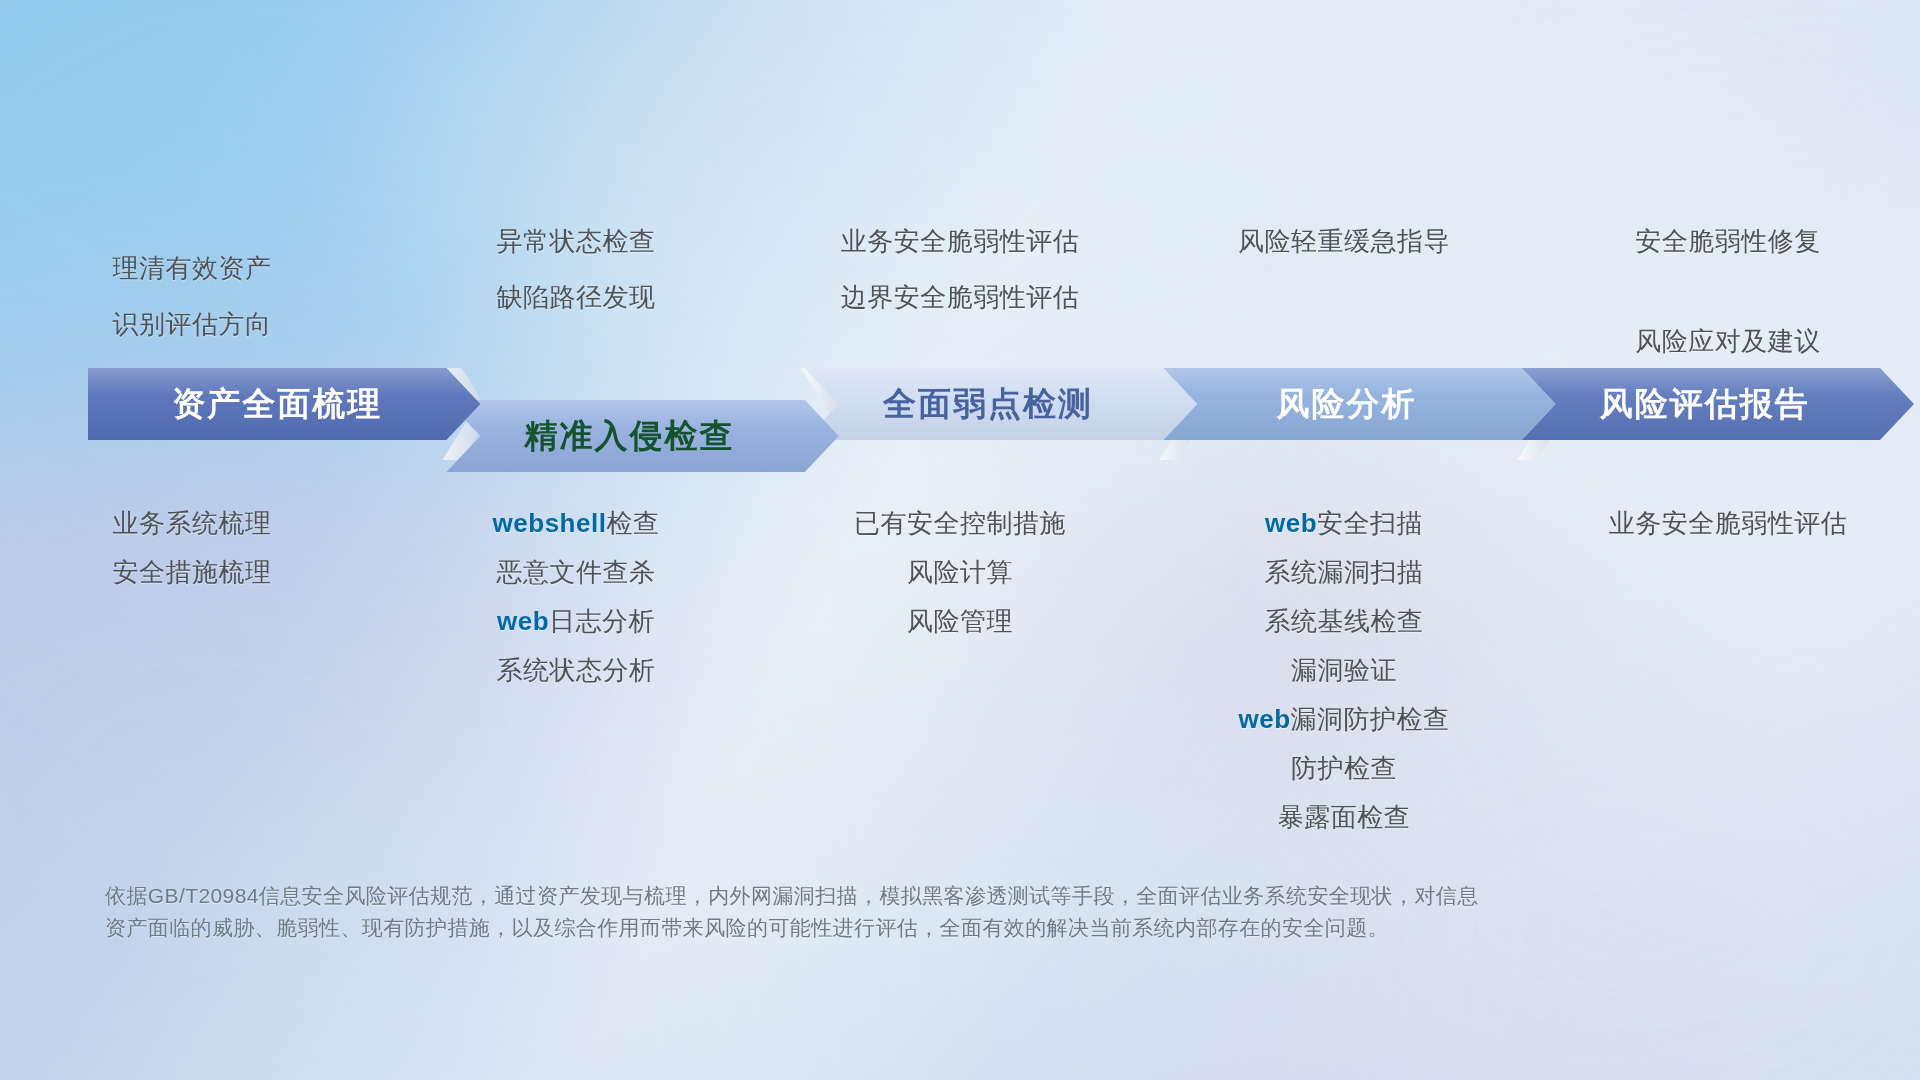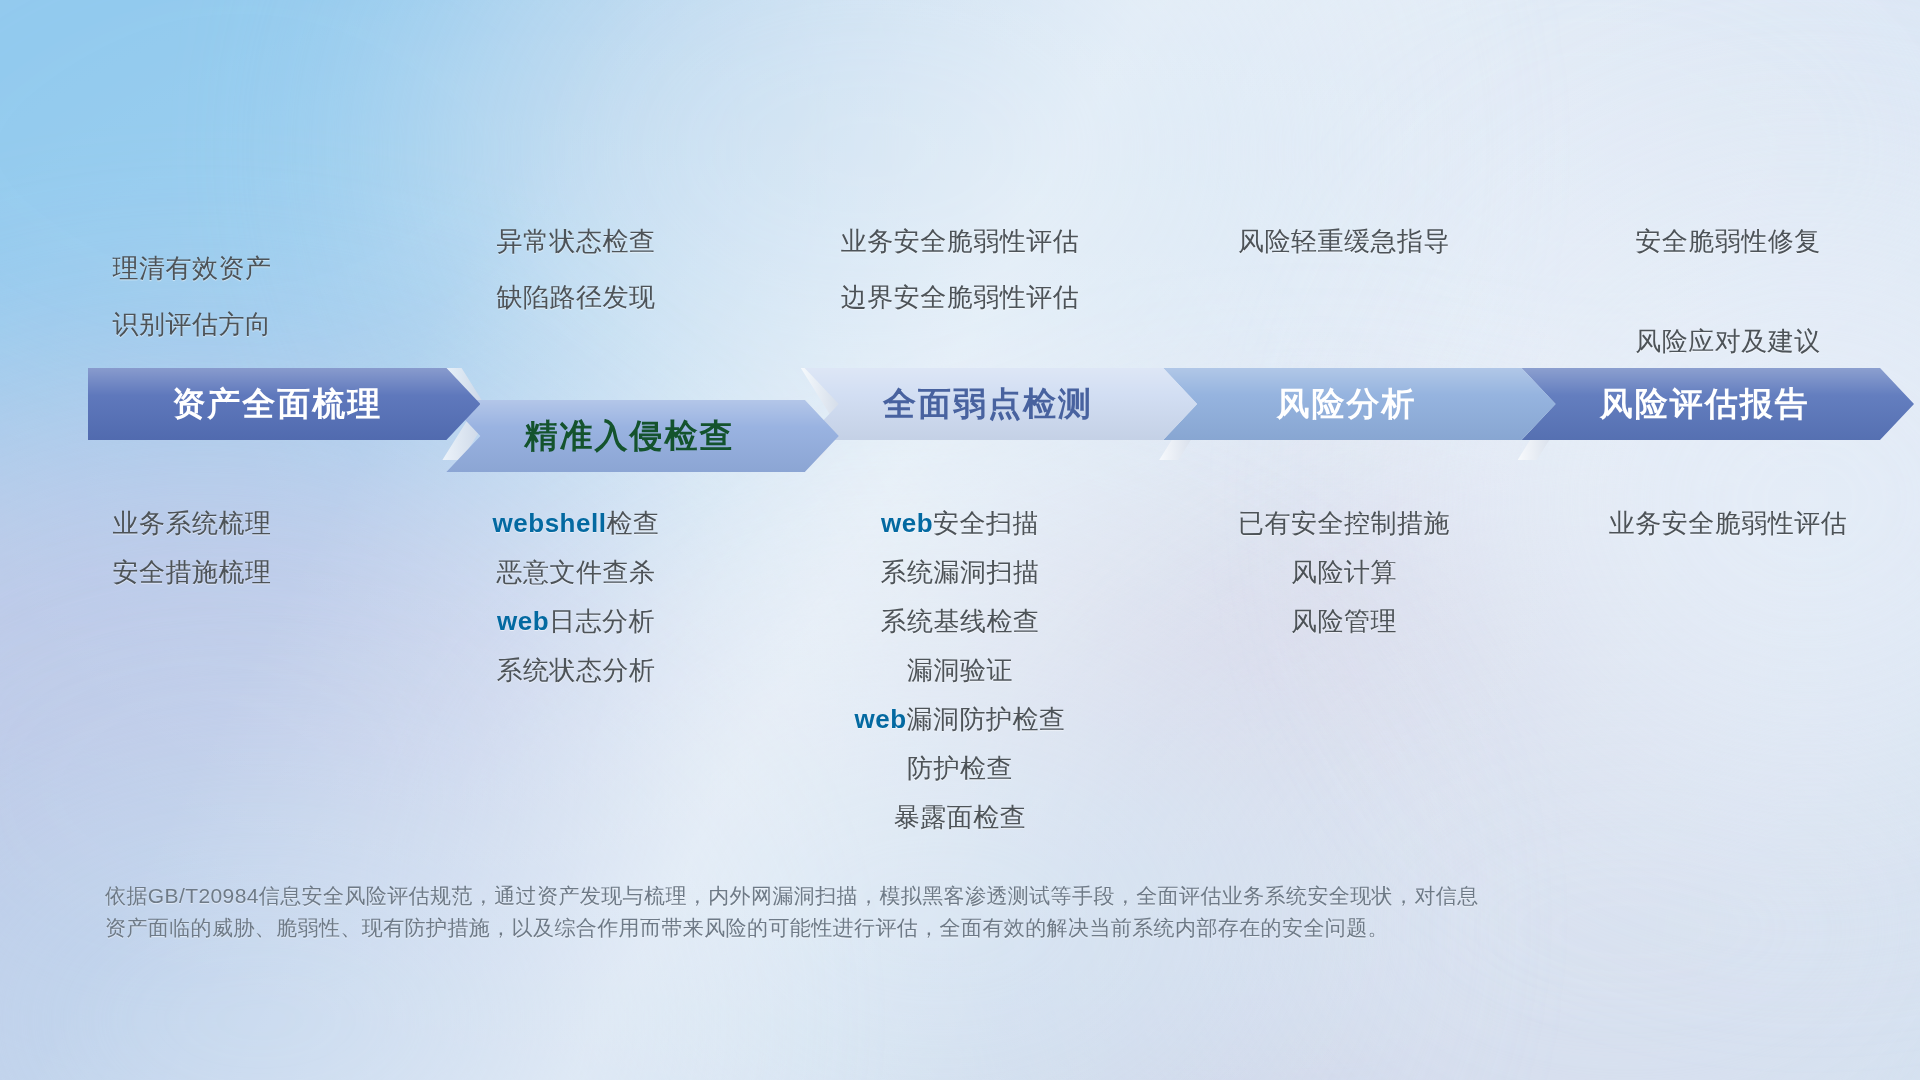--- a/index.html
+++ b/index.html
@@ -132,32 +132,32 @@
         <div class="bline">业务系统梳理</div>
         <div class="bline">安全措施梳理</div>
       </div>
       <div class="col" style="width: 384px;">
         <div class="bline"><b>webshell</b>检查</div>
         <div class="bline">恶意文件查杀</div>
         <div class="bline"><b>web</b>日志分析</div>
         <div class="bline">系统状态分析</div>
       </div>
       <div class="col" style="width: 384px;">
+        <div class="bline">已有安全控制措施</div>
+        <div class="bline">风险计算</div>
+        <div class="bline">风险管理</div>
+      </div>
+      <div class="col" style="width: 384px;">
         <div class="bline"><b>web</b>安全扫描</div>
         <div class="bline">系统漏洞扫描</div>
         <div class="bline">系统基线检查</div>
         <div class="bline">漏洞验证</div>
         <div class="bline"><b>web</b>漏洞防护检查</div>
         <div class="bline">防护检查</div>
         <div class="bline">暴露面检查</div>
-      </div>
-      <div class="col" style="width: 384px;">
-        <div class="bline">已有安全控制措施</div>
-        <div class="bline">风险计算</div>
-        <div class="bline">风险管理</div>
       </div>
       <div class="col" style="width: 384px;">
         <div class="bline">业务安全脆弱性评估</div>
       </div>
     </div>
 
   <div id="footer" style="position:absolute;left:105px;top:880px;width:1560px;font-size:21px;line-height:32px;color:#6e7a87;letter-spacing:.4px;text-shadow:0 1px 1px rgba(255,255,255,.5);">
     <div>依据GB/T20984信息安全风险评估规范，通过资产发现与梳理，内外网漏洞扫描，模拟黑客渗透测试等手段，全面评估业务系统安全现状，对信息</div>
     <div>资产面临的威胁、脆弱性、现有防护措施，以及综合作用而带来风险的可能性进行评估，全面有效的解决当前系统内部存在的安全问题。</div>
   </div>

